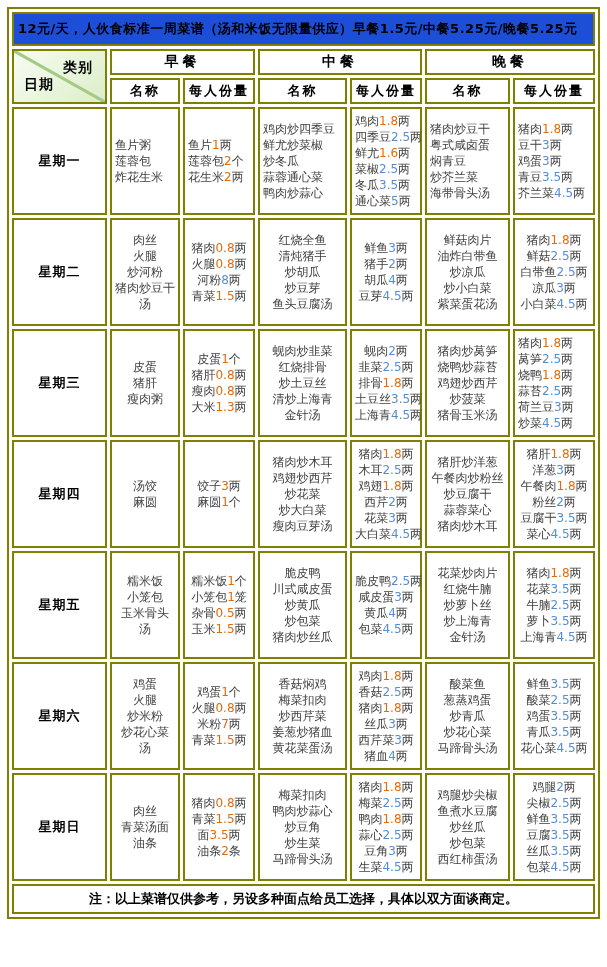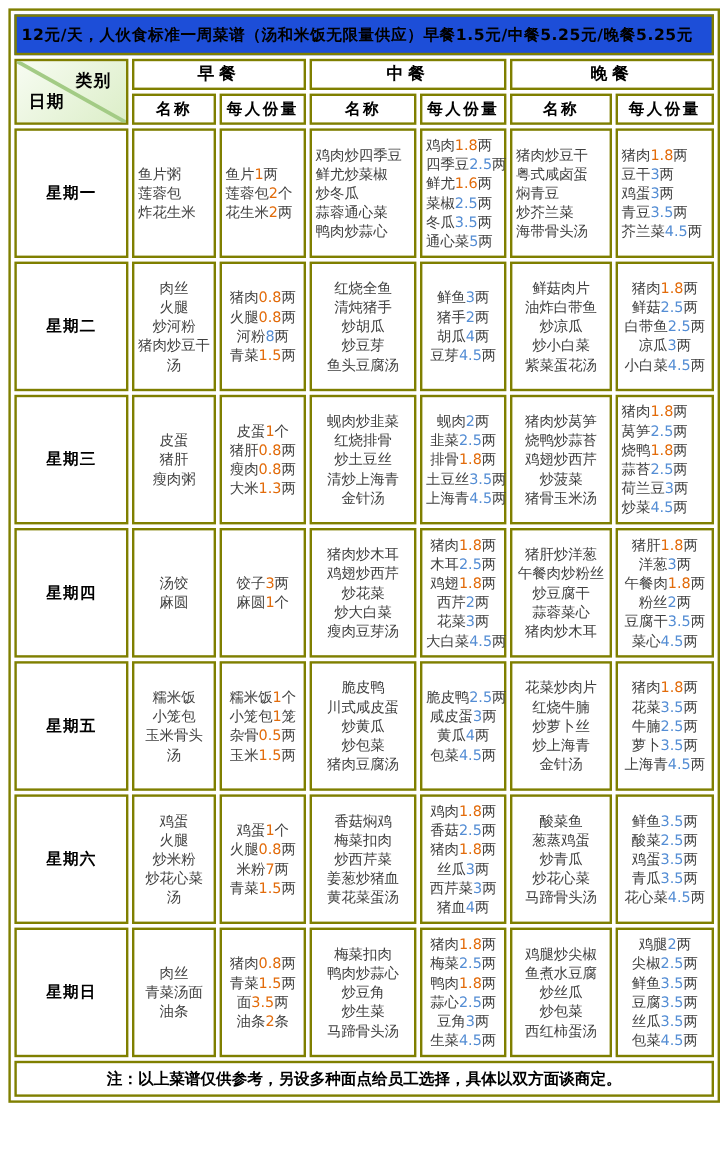--- a/index.html
+++ b/index.html
@@ -256,21 +256,21 @@
             <div class="line">糯米饭<span style="color: rgb(226, 107, 10);">1</span>个</div>
             <div class="line">小笼包<span style="color: rgb(226, 107, 10);">1</span>笼</div>
             <div class="line">杂骨<span style="color: rgb(226, 107, 10);">0.5</span>两</div>
             <div class="line">玉米<span style="color: rgb(226, 107, 10);">1.5</span>两</div>
           </td>
           <td class="cell">
             <div class="line">脆皮鸭</div>
             <div class="line">川式咸皮蛋</div>
             <div class="line">炒黄瓜</div>
             <div class="line">炒包菜</div>
-            <div class="line">猪肉豆腐汤</div>
+            <div class="line">猪肉炒丝瓜</div>
           </td>
           <td class="cell">
             <div class="line">脆皮鸭<span style="color: rgb(84, 141, 212);">2.5</span>两</div>
             <div class="line">咸皮蛋<span style="color: rgb(84, 141, 212);">3</span>两</div>
             <div class="line">黄瓜<span style="color: rgb(84, 141, 212);">4</span>两</div>
             <div class="line">包菜<span style="color: rgb(84, 141, 212);">4.5</span>两</div>
           </td>
           <td class="cell">
             <div class="line">花菜炒肉片</div>
             <div class="line">红烧牛腩</div>

